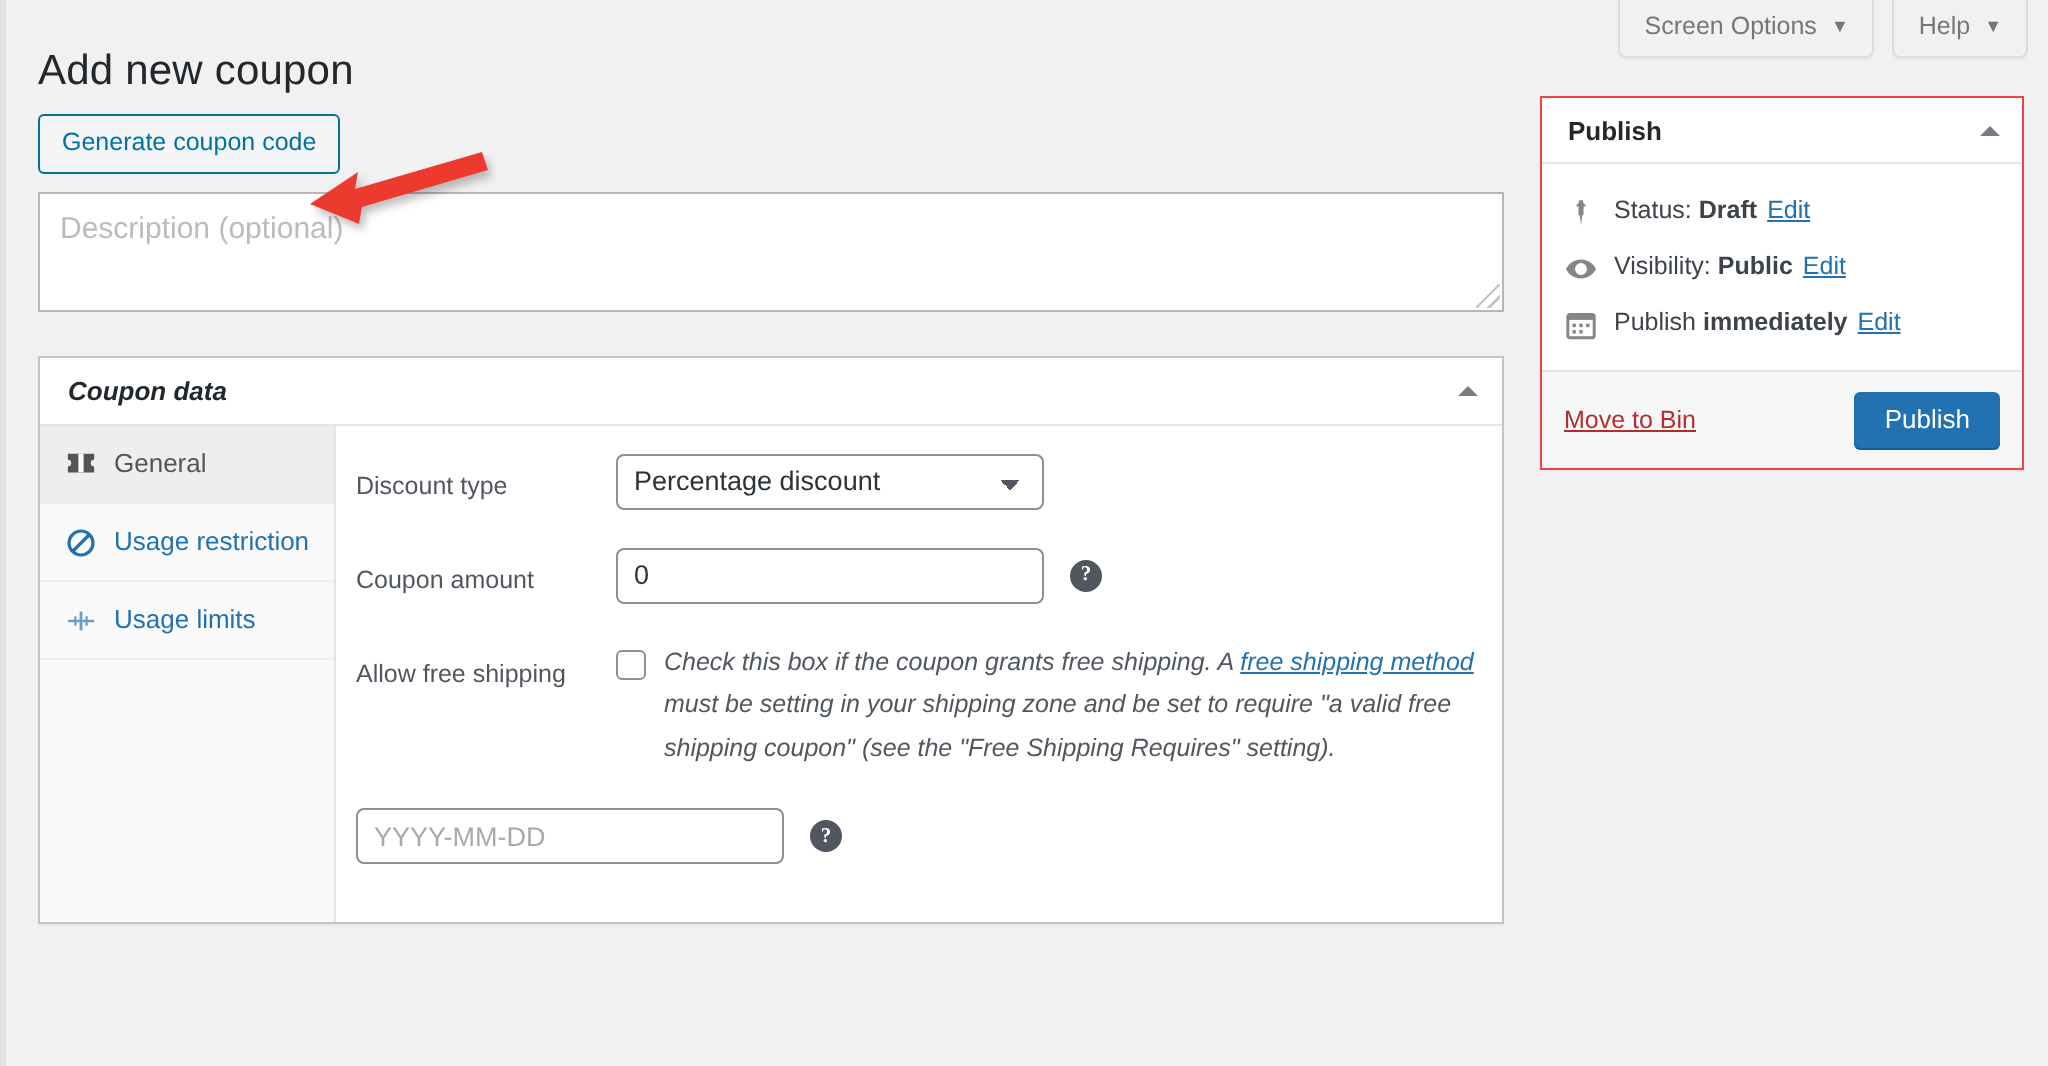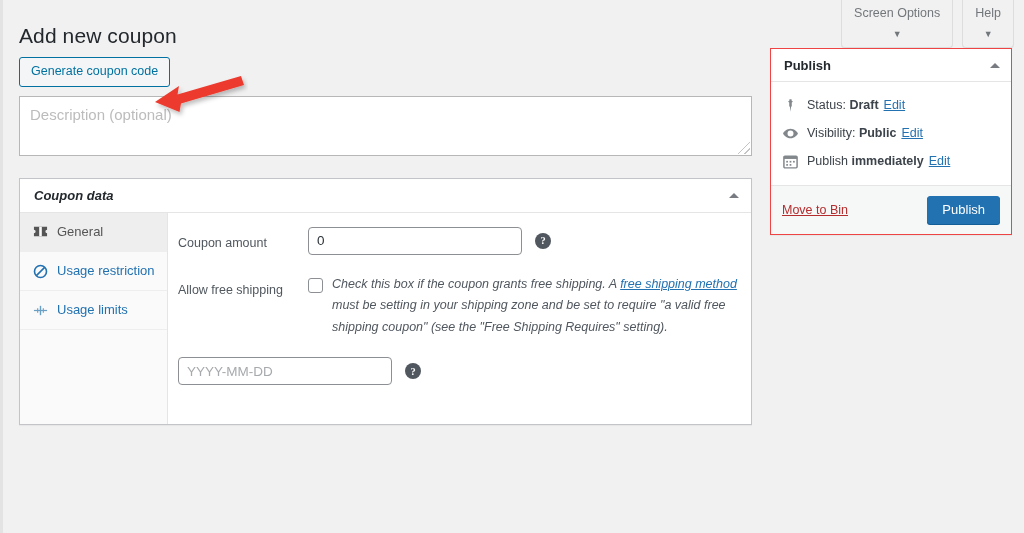--- a/index.html
+++ b/index.html
@@ -28,21 +28,20 @@
     border: 1px solid #ddd;
     border-top: none;
     border-radius: 0 0 4px 4px;
     padding: 5px 12px 7px 12px;
     font-size: 12.5px;
     color: #72777c;
     line-height: 1.3;
     display: flex; align-items: center; gap: 7px;
     box-shadow: 0 1px 1px rgba(0,0,0,0.03);
     cursor: pointer;
-    flex-direction: column;
   }
   .caret-dn {
     font-size: 9px; color: #72777c; position: relative; top: 1px;
   }
 
   
   .page-title {
     position: absolute; left: 16px; top: 10px;
     font-size: 21px; font-weight: 400; color: #23282d;
     letter-spacing: 0.1px;
@@ -242,21 +241,21 @@
   }
   .publish-head {
     height: 33px;
     border-bottom: 1px solid #e5e5e5;
     display: flex; align-items: center; justify-content: space-between;
     padding: 0 11px 0 13px;
   }
   .publish-title { font-size: 13px; font-weight: bold; color: #23282d; }
   .publish-rows { padding: 9px 11px 10px 11px; }
   .pub-row {
-    display: flex; align-items: center;
+    display: flex; align-items: flex-end;
     font-size: 12.5px; color: #3c434a;
     padding: 4px 0;
     line-height: 1.6;
   }
   .pub-ico {
     width: 17px; height: 17px; margin-right: 8px;
     flex-shrink: 0; display: block;
   }
   .pub-row b { font-weight: bold; }
   .pub-row a {
@@ -352,20 +351,26 @@
               <line x1="8" y1="3" x2="8" y2="13" stroke="#6a9fc4" stroke-width="1.5"></line>
               <line x1="5" y1="5.5" x2="5" y2="10.5" stroke="#6a9fc4" stroke-width="1.2"></line>
               <line x1="11" y1="5.5" x2="11" y2="10.5" stroke="#6a9fc4" stroke-width="1.2"></line>
             </svg>
             <span>Usage limits</span>
           </li>
         </ul>
 
         <div class="panel-fields">
 
+          <div class="field-row">
+            <div class="field-label">Discount type</div>
+            <div class="field-ctrl">
+              <select class="wc-select" id="discount-type-select"><option value="Percentage discount">Percentage discount</option><option value="Fixed cart discount">Fixed cart discount</option><option value="Fixed product discount">Fixed product discount</option></select>
+            </div>
+          </div>
 
           <div class="field-row">
             <div class="field-label">Coupon amount</div>
             <div class="field-ctrl">
               <input class="wc-input" type="text" value="0" style="">
               <span class="help-tip">?</span>
             </div>
           </div>
 
           <div class="field-row">

